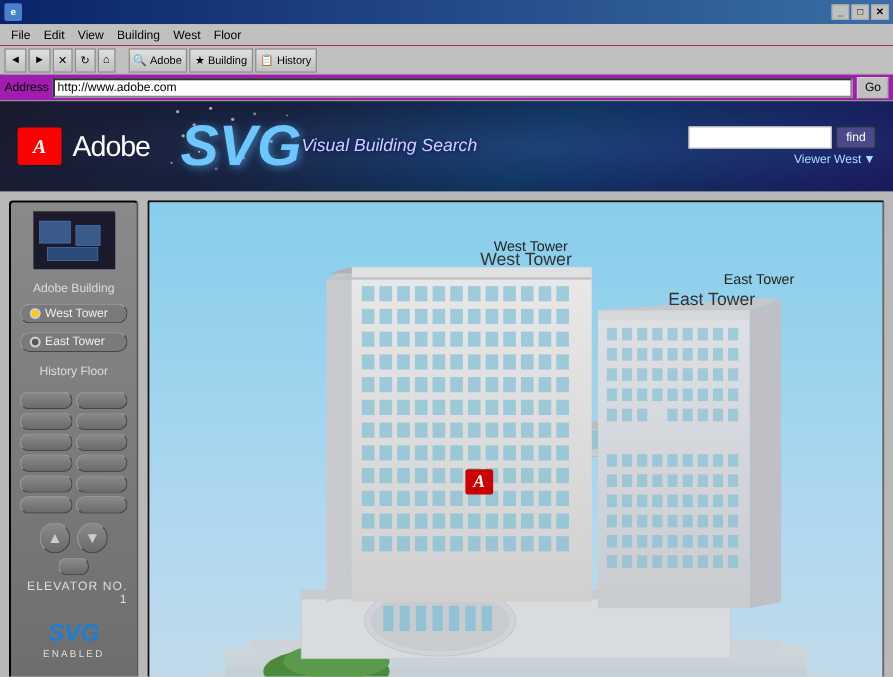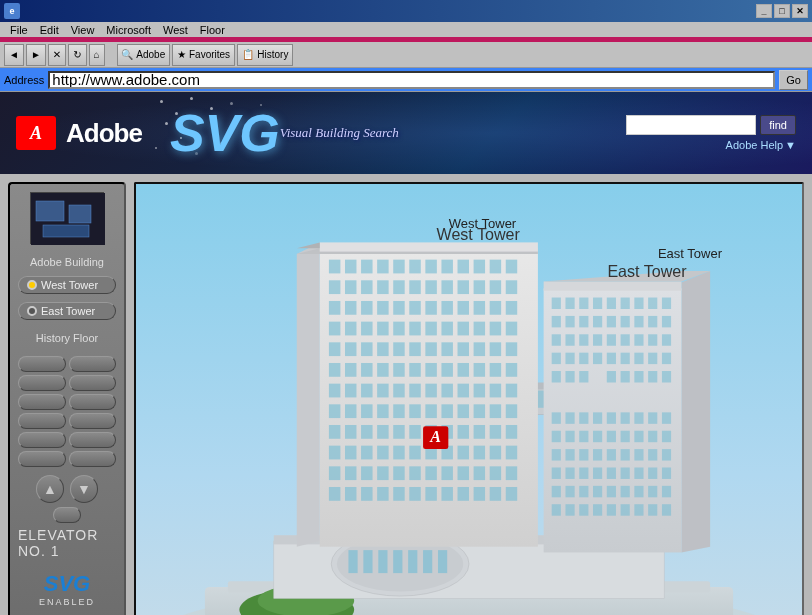--- a/index.html
+++ b/index.html
@@ -36,21 +36,21 @@
     .win-btn.close { background: #c0c0c0; }
 
     
     .menubar {
       background: #c0c0c0;
       height: 20px;
       display: flex;
       align-items: center;
       padding: 0 4px;
       font-size: 11px;
-      border-bottom: 5px solid #be185d;
+      border-bottom: 1px solid #be185d;
     }
     .menu-item { padding: 2px 6px; cursor: pointer; }
 
     
     .toolbar {
       background: #c0c0c0;
       height: 26px;
       display: flex;
       align-items: center;
       padding: 2px 4px;
@@ -58,34 +58,34 @@
       gap: 2px;
     }
     .toolbar-btn {
       height: 22px; padding: 0 4px; border: 1px solid #888;
       background: linear-gradient(to bottom, #e0e0e0, #c0c0c0);
       font-size: 10px; cursor: pointer; display: flex; align-items: center;
     }
 
     
     .addressbar {
-      background: #3b82f6;
+      background: #a21caf;
       height: 24px;
       display: flex;
       align-items: center;
       padding: 2px 4px;
       gap: 4px;
       border-bottom: 1px solid #999;
     }
     .addressbar-label { font-size: 11px; white-space: nowrap; }
     .addressbar-input {
       flex: 1;
       height: 18px;
       border: 2px inset #888;
-      font-size: 15px;
+      font-size: 11px;
       padding: 0 2px;
       background: white;
     }
     .go-btn {
       height: 20px; padding: 0 6px;
       border: 1px outset #ccc;
       background: #c0c0c0;
       font-size: 11px; cursor: pointer;
     }
 
@@ -116,38 +116,38 @@
       width: 40px; height: 34px;
       background: #ff0000;
       border-radius: 3px;
       display: flex; align-items: center; justify-content: center;
       font-weight: bold; color: white; font-size: 18px;
       font-family: serif;
     }
     .adobe-text {
       color: white;
       font-size: 26px;
-      font-weight: bold;
+      font-weight: normal;
       font-family: Arial, sans-serif;
       letter-spacing: -1px;
     }
     .svg-logo-text {
       color: #6ec6ff;
       font-size: 52px;
       font-weight: bold;
       font-style: italic;
       font-family: Arial, sans-serif;
       line-height: 1;
       text-shadow: 2px 2px 8px rgba(100,200,255,0.5);
     }
     .visual-building-text {
       color: #d0d0ff;
-      font-size: 13px;
+      font-size: 16px;
       font-style: italic;
-      font-family: Liberation Serif, serif;
+      font-family: Liberation Sans, sans-serif;
       text-shadow: 1px 1px 4px rgba(0,0,100,0.8);
       margin-left: -10px;
     }
     .header-right {
       display: flex;
       flex-direction: column;
       align-items: flex-end;
       gap: 4px;
       z-index: 1;
     }
@@ -262,21 +262,21 @@
       font-size: 14px; color: #ccc;
     }
     .elev-single {
       width: 28px; height: 16px;
       background: linear-gradient(to bottom, #8a8a8a, #6a6a6a);
       border: 1px outset #999;
       border-radius: 8px;
       cursor: pointer;
     }
     .elevator-label {
-      font-size: 14px; color: #ddd; text-align: left; letter-spacing: 1px;
+      font-size: 11px; color: #ddd; text-align: right; letter-spacing: 1px;
     }
     .svg-enabled {
       text-align: center; margin-top: 4px;
     }
     .svg-big { font-size: 22px; font-weight: bold; color: #1a7fd4; font-style: italic; }
     .svg-sub { font-size: 9px; color: #ddd; letter-spacing: 2px; }
 
     
     .main-viewport {
       flex: 1;
@@ -313,34 +313,34 @@
     <div class="win-btn">_</div>
     <div class="win-btn">□</div>
     <div class="win-btn close">✕</div>
   </div>
 </div>
 
 <div class="menubar">
   <span class="menu-item">File</span>
   <span class="menu-item">Edit</span>
   <span class="menu-item">View</span>
-  <span class="menu-item">Microsoft</span>
+  <span class="menu-item">Building</span>
   <span class="menu-item">West</span>
   <span class="menu-item">Floor</span>
 </div>
 
 <div class="toolbar">
   <button class="toolbar-btn">◄</button>
   <button class="toolbar-btn">►</button>
   <button class="toolbar-btn">✕</button>
   <button class="toolbar-btn">↻</button>
   <button class="toolbar-btn">⌂</button>
   <span style="width:8px"></span>
   <button class="toolbar-btn">🔍 Adobe</button>
-  <button class="toolbar-btn">★ Favorites</button>
+  <button class="toolbar-btn">★ Building</button>
   <button class="toolbar-btn">📋 History</button>
 </div>
 
 <div class="addressbar">
   <span class="addressbar-label">Address</span>
   <input class="addressbar-input" type="text" value="http://www.adobe.com" style="">
   <button class="go-btn">Go</button>
 </div>
 
 <div class="adobe-header">
@@ -369,21 +369,21 @@
     <span class="svg-logo-text">SVG</span>
     <span class="visual-building-text">Visual Building Search</span>
   </div>
 
   <div class="header-right">
     <div class="search-row">
       <input class="header-search-input" type="text" style="">
       <button class="find-btn">find</button>
     </div>
     <div class="viewer-help-link">
-      <span>Adobe Help</span>
+      <span>Viewer West</span>
       <span>▼</span>
     </div>
   </div>
 </div>
 
 <div class="content-body">
 
   <div class="left-panel">
 
     <div class="mini-map">

